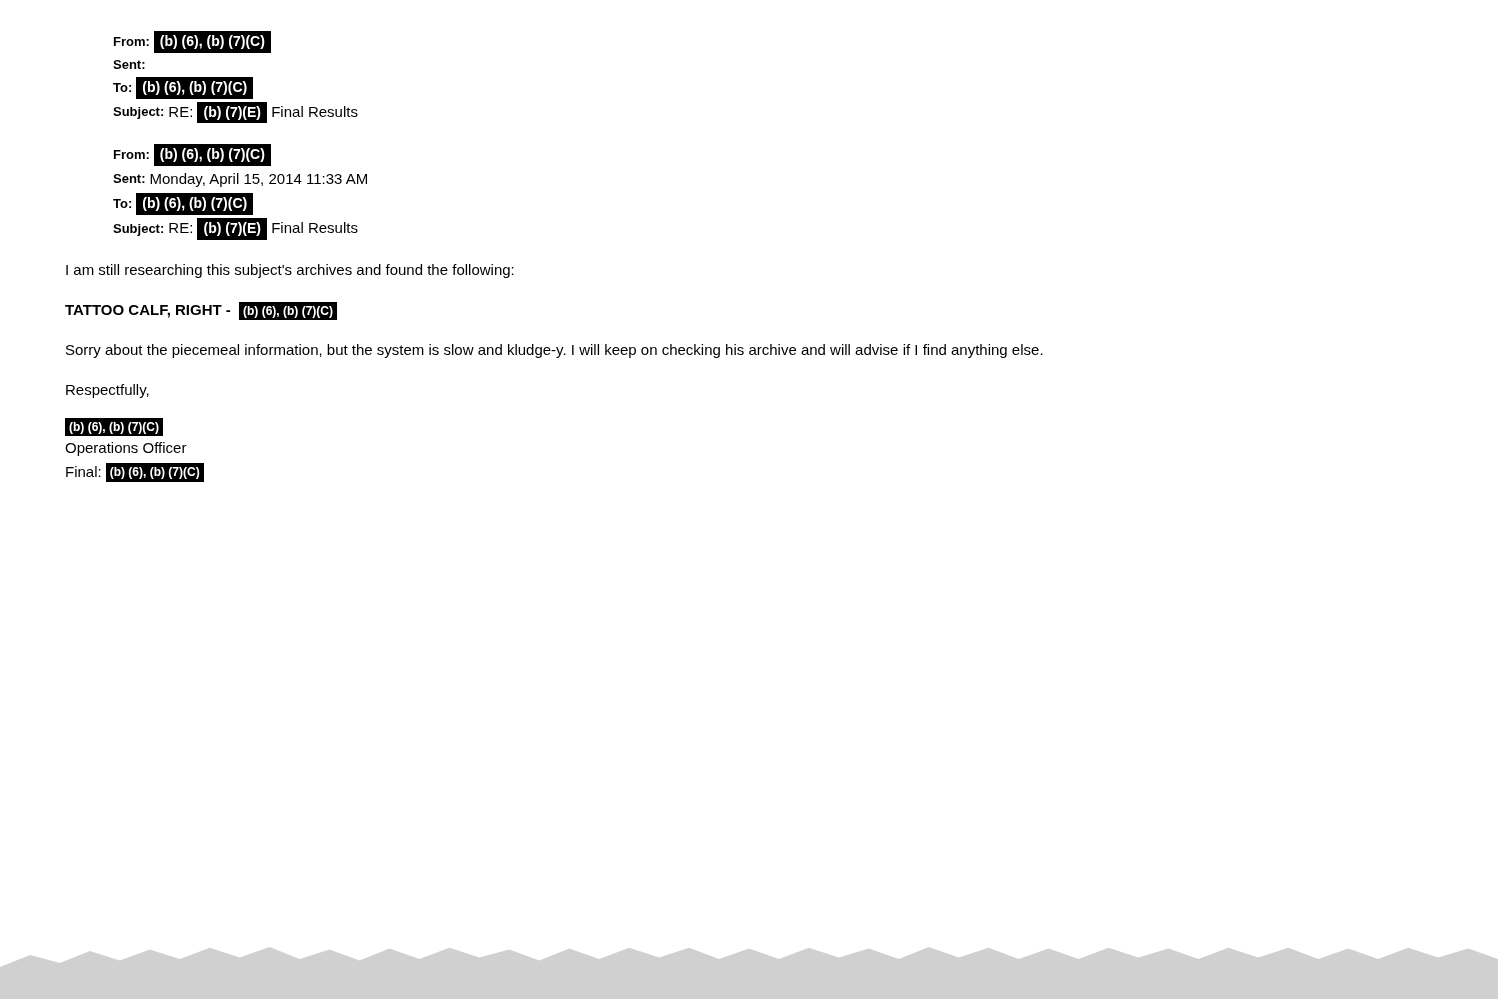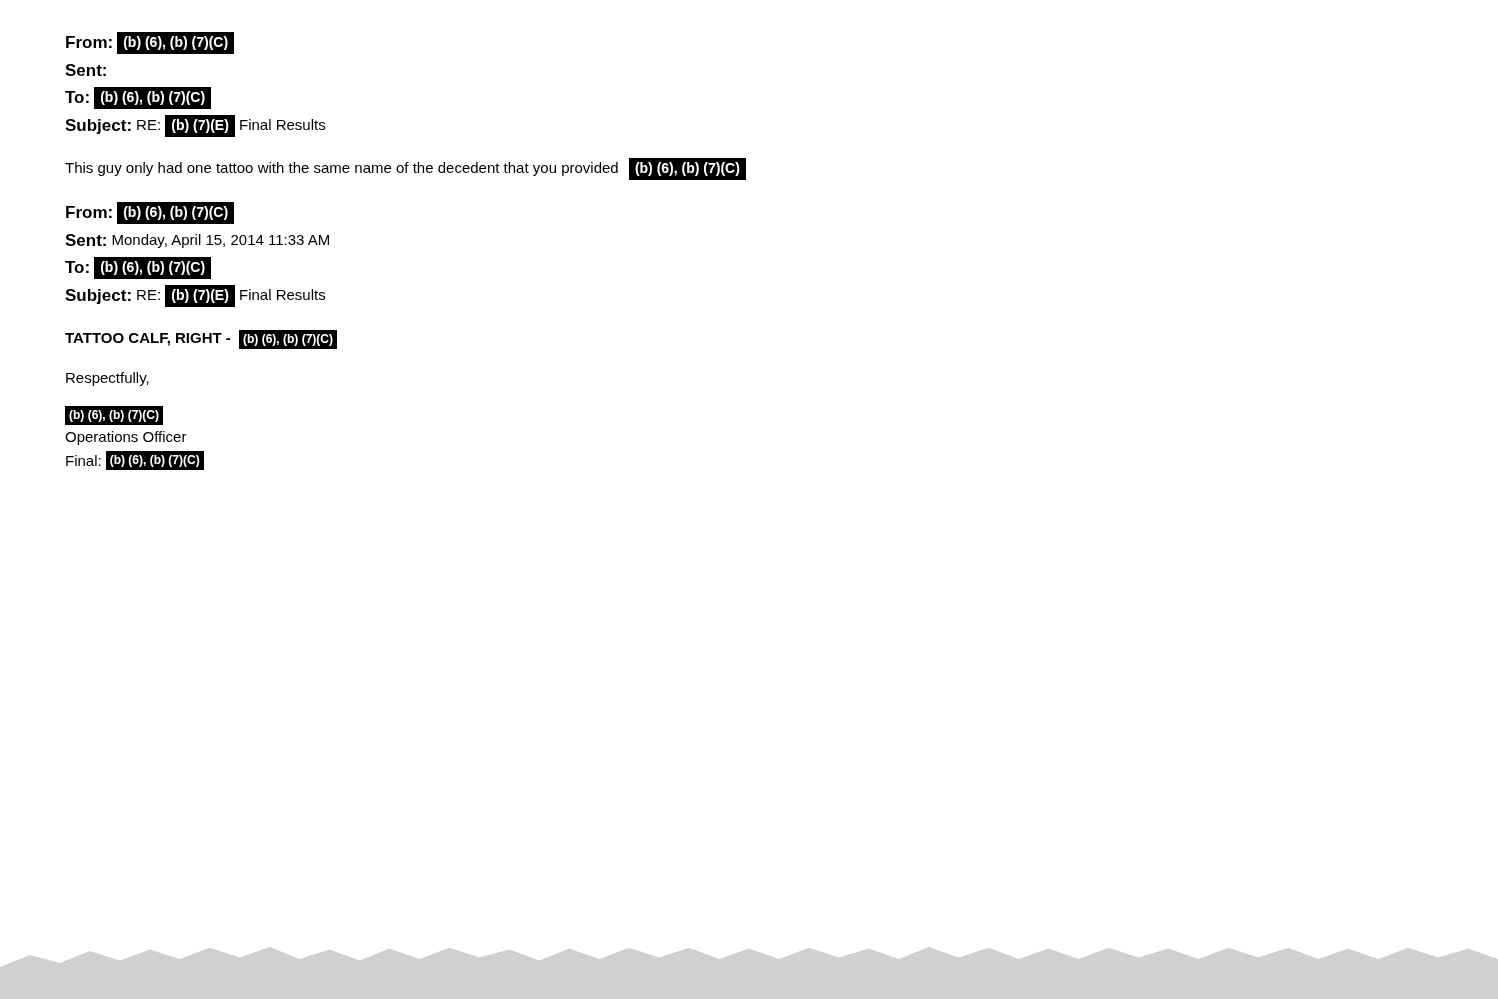--- a/index.html
+++ b/index.html
@@ -31,21 +31,22 @@
     .header-line {
       display: flex;
       align-items: center;
       margin-bottom: 2px;
       line-height: 1.5;
     }
 
     .header-label {
       font-weight: bold;
       white-space: nowrap;
-      font-size: 17px;
+      font-size: 13px;
+      margin-left: 48px;
     }
 
     .redacted {
       display: inline-block;
       background: #000000;
       color: #ffffff;
       font-size: 14px;
       font-weight: bold;
       padding: 1px 6px;
       border-radius: 0;
@@ -183,26 +184,20 @@
       </span>
     </div>
     <div class="header-line">
       <span class="header-label">Subject:</span>
       <span class="header-value">
         <span> RE: </span><span class="redacted">(b) (7)(E)</span> <span>Final Results</span>
       </span>
     </div>
   </div>
 
-  <div class="email-body">
-    <div class="body-paragraph">
-      <span>This guy only had one tattoo with the same name of the decedent that you provided</span>
-      <span style="margin-left: 6px;"></span><span class="redacted">(b) (6), (b) (7)(C)</span>
-    </div>
-  </div>
 
   <div class="email-divider"></div>
 
   <div class="email-header">
     <div class="header-line">
       <span class="header-label">From:</span>
       <span class="header-value">
         <span class="redacted">(b) (6), (b) (7)(C)</span>
       </span>
     </div>
@@ -218,26 +213,32 @@
     </div>
     <div class="header-line">
       <span class="header-label">Subject:</span>
       <span class="header-value">
         <span> RE: </span><span class="redacted">(b) (7)(E)</span> <span>Final Results</span>
       </span>
     </div>
   </div>
 
   <div class="email-body">
+    <div class="body-paragraph">
+      <span>I am still researching this subject's archives and found the following:</span>
+    </div>
 
     <div class="body-paragraph">
       <span style="font-weight: bold; text-align: right;">TATTOO CALF, RIGHT -</span>
       <span style="margin-left: 4px;"></span><span class="redacted-small">(b) (6), (b) (7)(C)</span>
     </div>
 
+    <div class="body-paragraph">
+      <span>Sorry about the piecemeal information, but the system is slow and kludge-y.  I will keep on checking his archive and will advise if I find anything else.</span>
+    </div>
 
     <div class="body-paragraph">
       <span>Respectfully,</span>
     </div>
   </div>
 
   <div class="signature-block">
     <div class="signature-line">
       <span class="redacted-small">(b) (6), (b) (7)(C)</span>
     </div>

